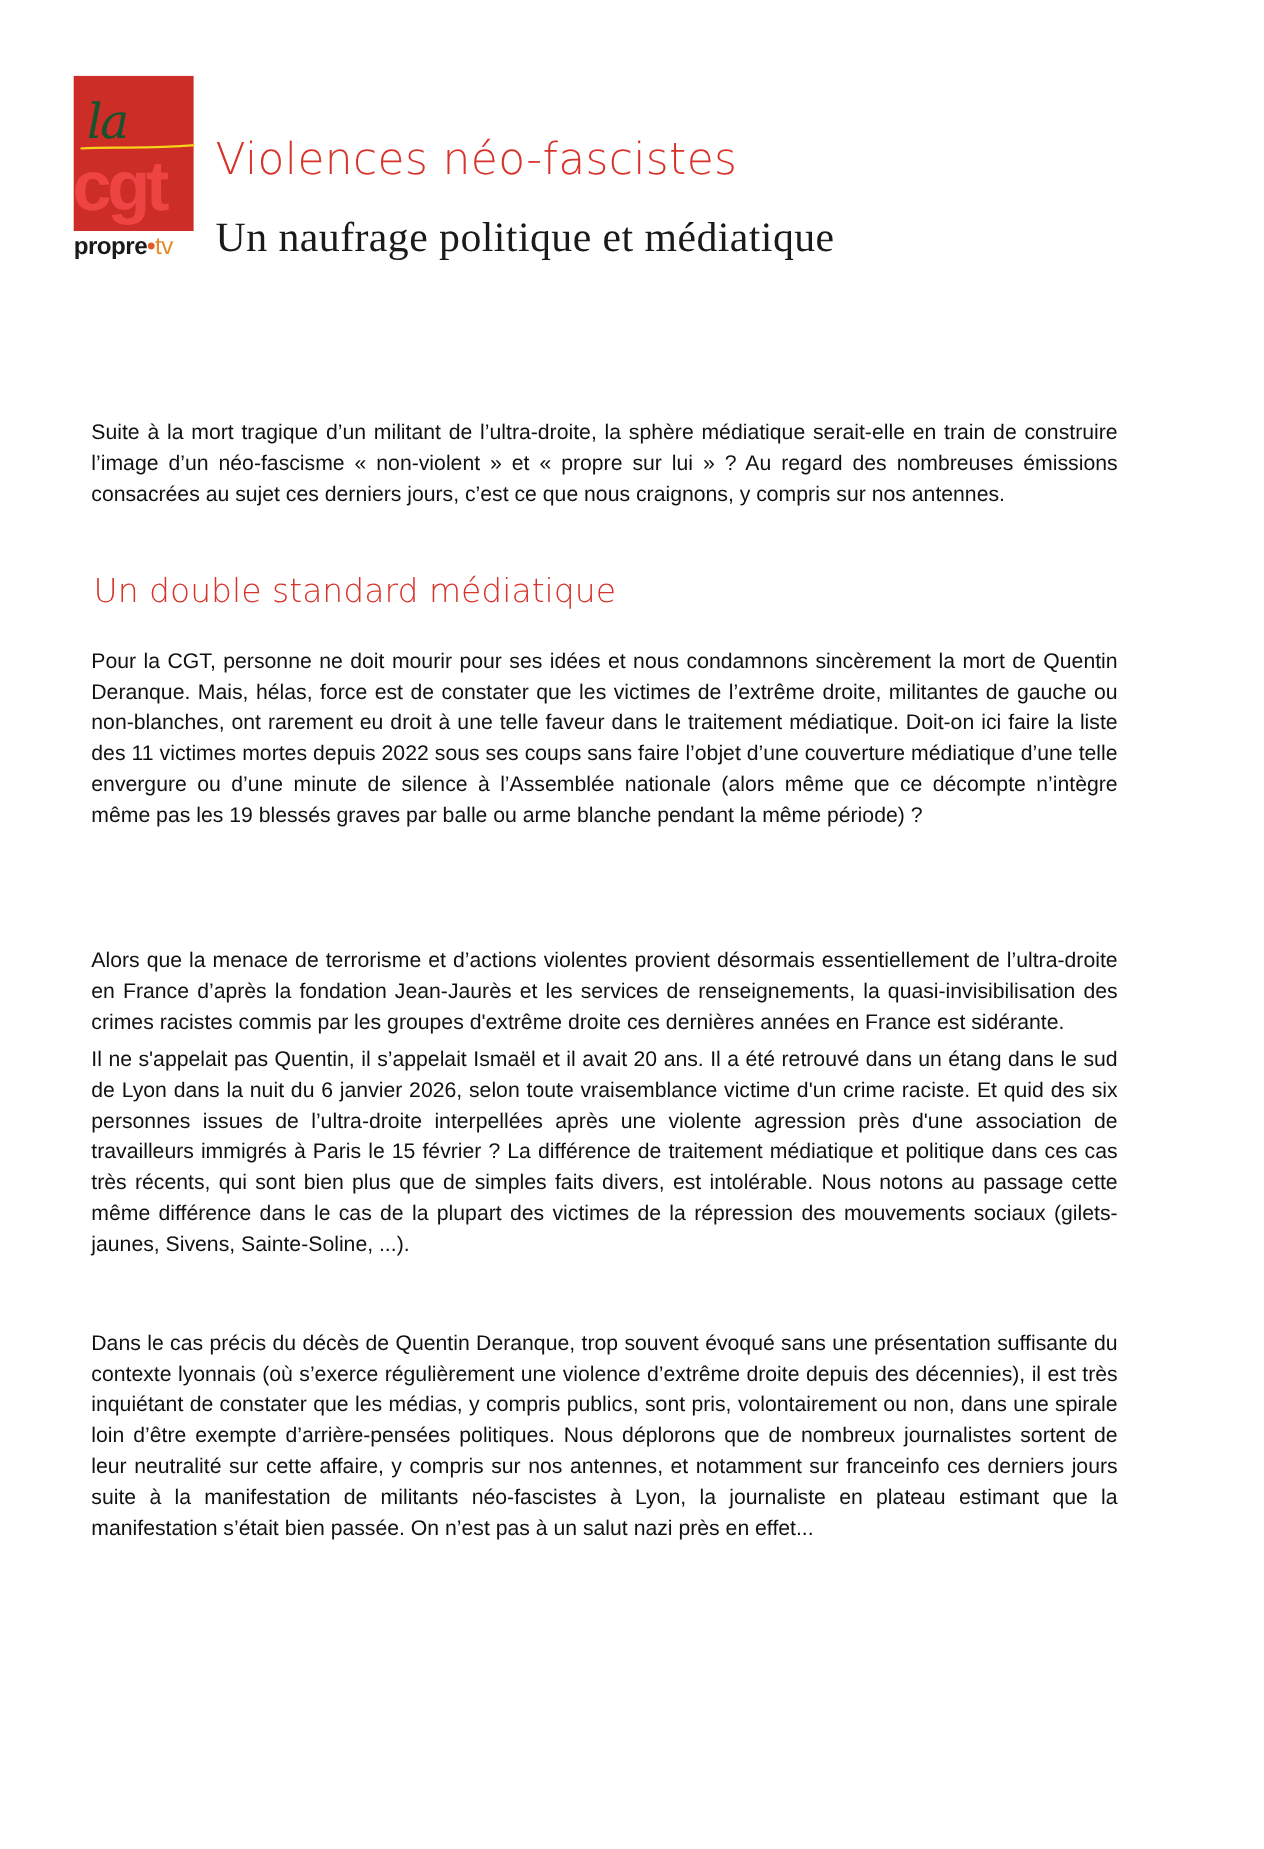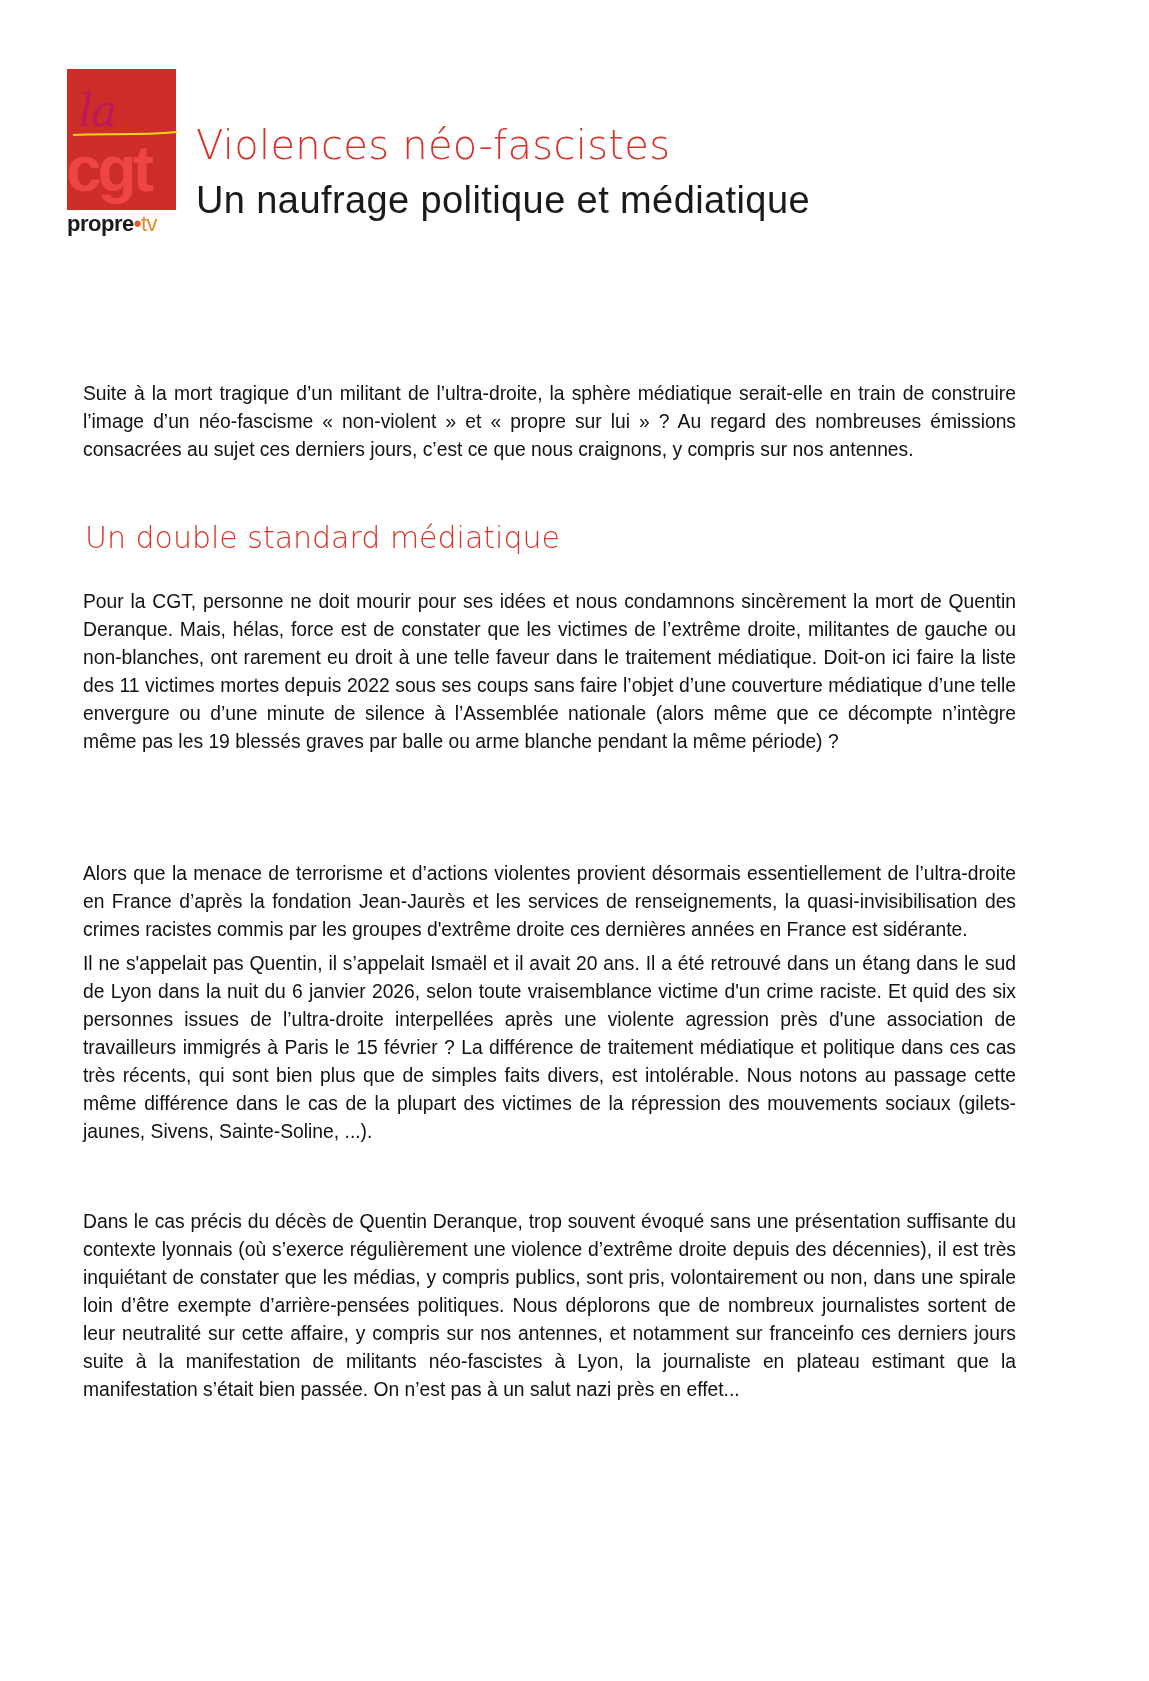--- a/index.html
+++ b/index.html
@@ -1,29 +1,29 @@
 <!DOCTYPE html>
 <html><head>
   <meta charset="utf-8">
   <style>
     html, body { margin: 0; padding: 0; background: #ffffff; }
     body { width: 1149px; height: 1681px; position: relative; overflow: hidden; }
     .page { position: absolute; left: 0; top: 0; width: 1149px; height: 1681px; background: #fff; }
 
     .logo { position: absolute; left: 67px; top: 69px; width: 112px; height: 180px; }
     .logo-red { position: absolute; left: 0; top: 0; width: 109px; height: 141px; background: #cc2e27; }
-    .logo-la { position: absolute; left: 12px; top: 20px; font-family: "DejaVu Serif", serif; font-style: italic; font-size: 44px; color: #be185d; letter-spacing: -2px; line-height: 1; }
+    .logo-la { position: absolute; left: 12px; top: 20px; font-family: "DejaVu Serif", serif; font-style: italic; font-size: 44px; color: #14532d; letter-spacing: -2px; line-height: 1; }
     .logo-swoosh { position: absolute; left: 6px; top: 62px; width: 104px; height: 6px; }
     .logo-cgt { position: absolute; left: -1px; top: 68px; font-family: "Liberation Sans", sans-serif; font-weight: bold; font-size: 64px; color: #ef4444; letter-spacing: -4px; line-height: 1; }
     .logo-ftv { position: absolute; left: 0; top: 142px; font-family: "Liberation Sans", sans-serif; font-weight: bold; font-size: 22px; color: #1a1a1a; letter-spacing: -0.5px; white-space: nowrap; }
     .logo-ftv .dot { color: #e05a2a; }
     .logo-ftv .tv { color: #e88a2a; font-weight: normal; }
 
     .title { position: absolute; left: 196px; top: 96px; font-family: "DejaVu Sans", sans-serif; font-weight: 200; font-size: 40px; color: #d7332a; letter-spacing: 0.3px; line-height: 1.1; white-space: nowrap; }
-    .subtitle { position: absolute; left: 196px; top: 148px; font-family: Liberation Sans, sans-serif; font-weight: 200; font-size: 38px; color: #1a1a1a; letter-spacing: 0.4px; line-height: 1.1; white-space: nowrap; }
+    .subtitle { position: absolute; left: 196px; top: 164px; font-family: Liberation Serif, serif; font-weight: 200; font-size: 38px; color: #1a1a1a; letter-spacing: 0.4px; line-height: 1.1; white-space: nowrap; }
 
     .body-text { position: absolute; left: 67px; width: 933px; font-family: "Liberation Sans", sans-serif; font-size: 19.3px; line-height: 28px; color: #111; text-align: justify; margin: 16px; }
     .section-heading { position: absolute; left: 67px; top: 502px; font-family: "DejaVu Sans", sans-serif; font-weight: 200; font-size: 30px; color: #d7332a; white-space: nowrap; margin: 18px; }
 
     #p-intro { top: 364px; }
     #p1 { top: 572px; }
     #p2 { top: 844px; }
     #p3 { top: 934px; }
     #p4 { top: 1192px; }
   </style>

